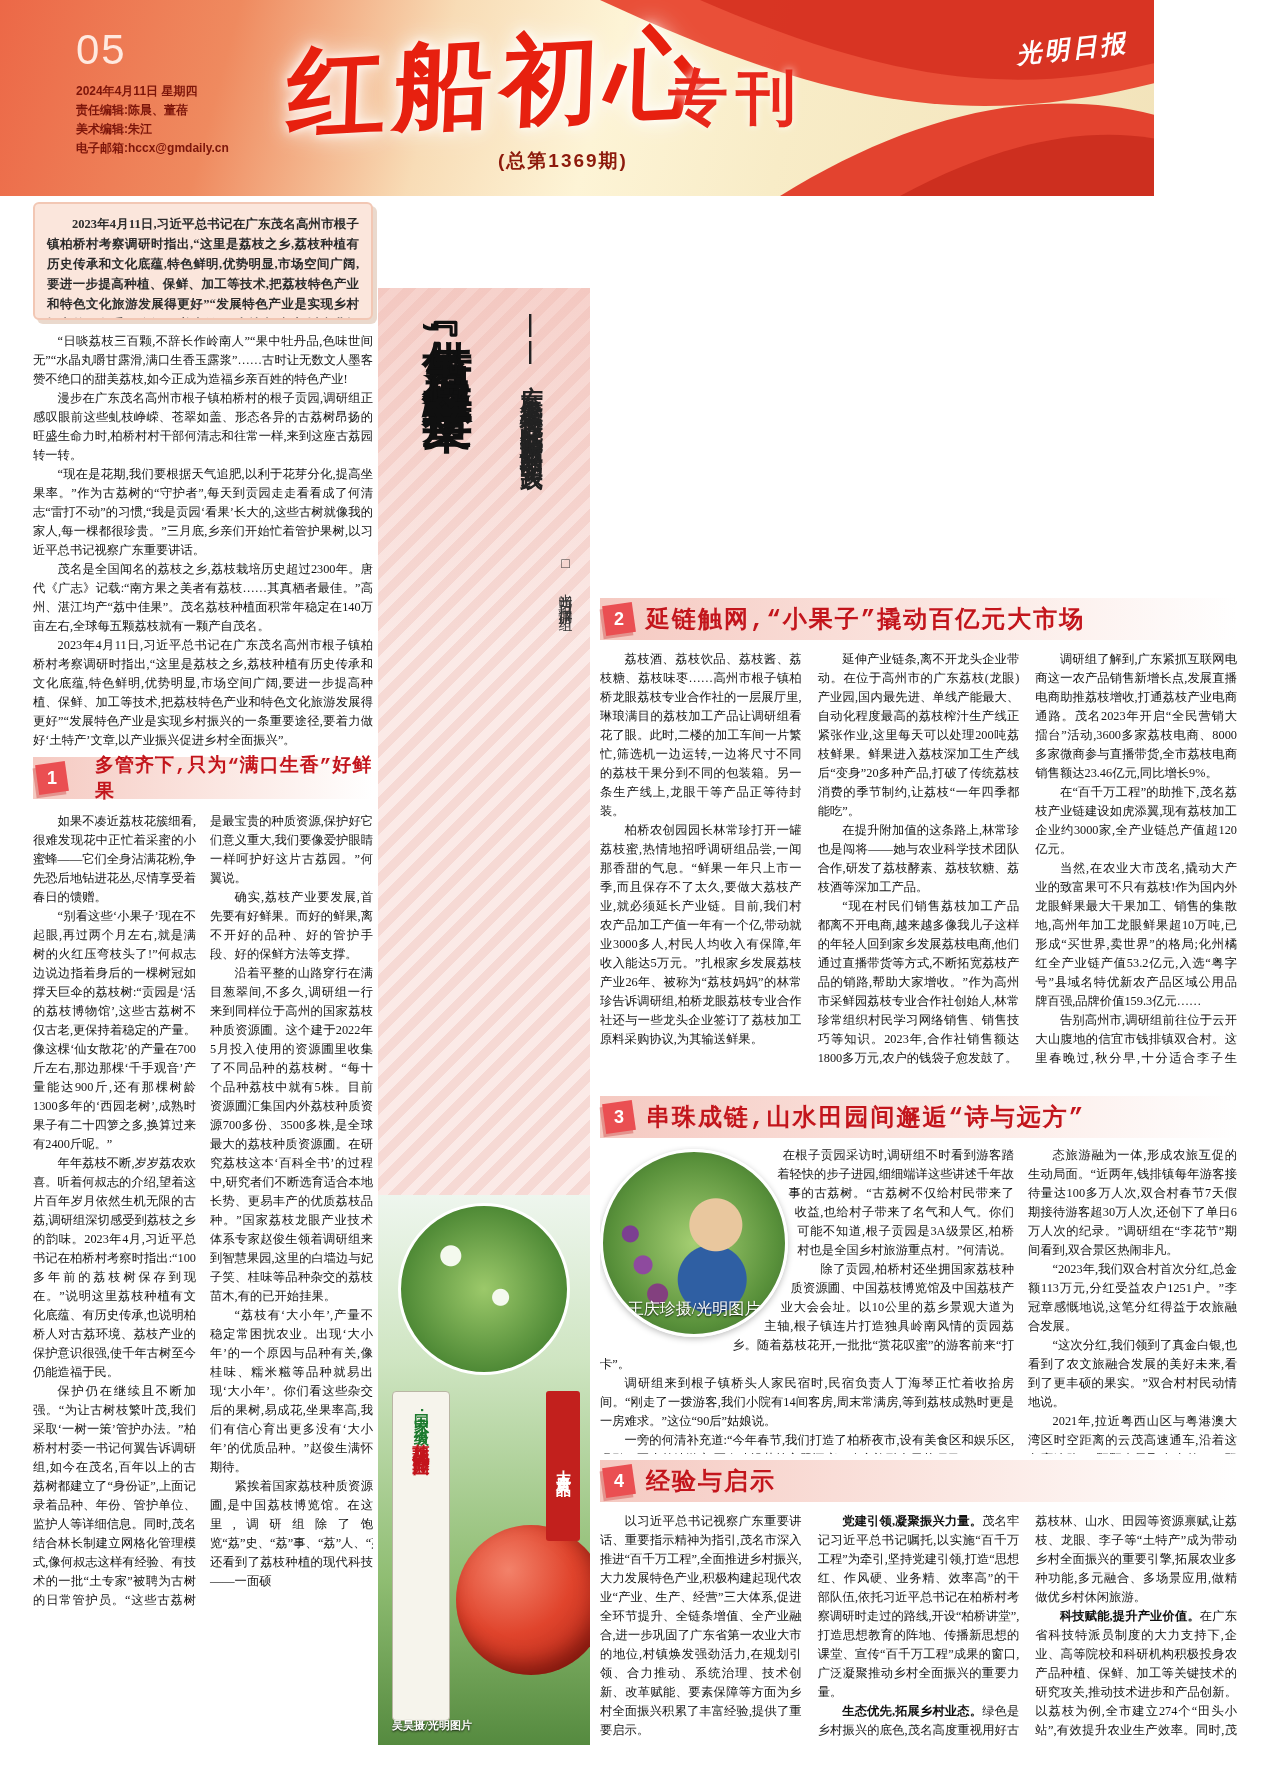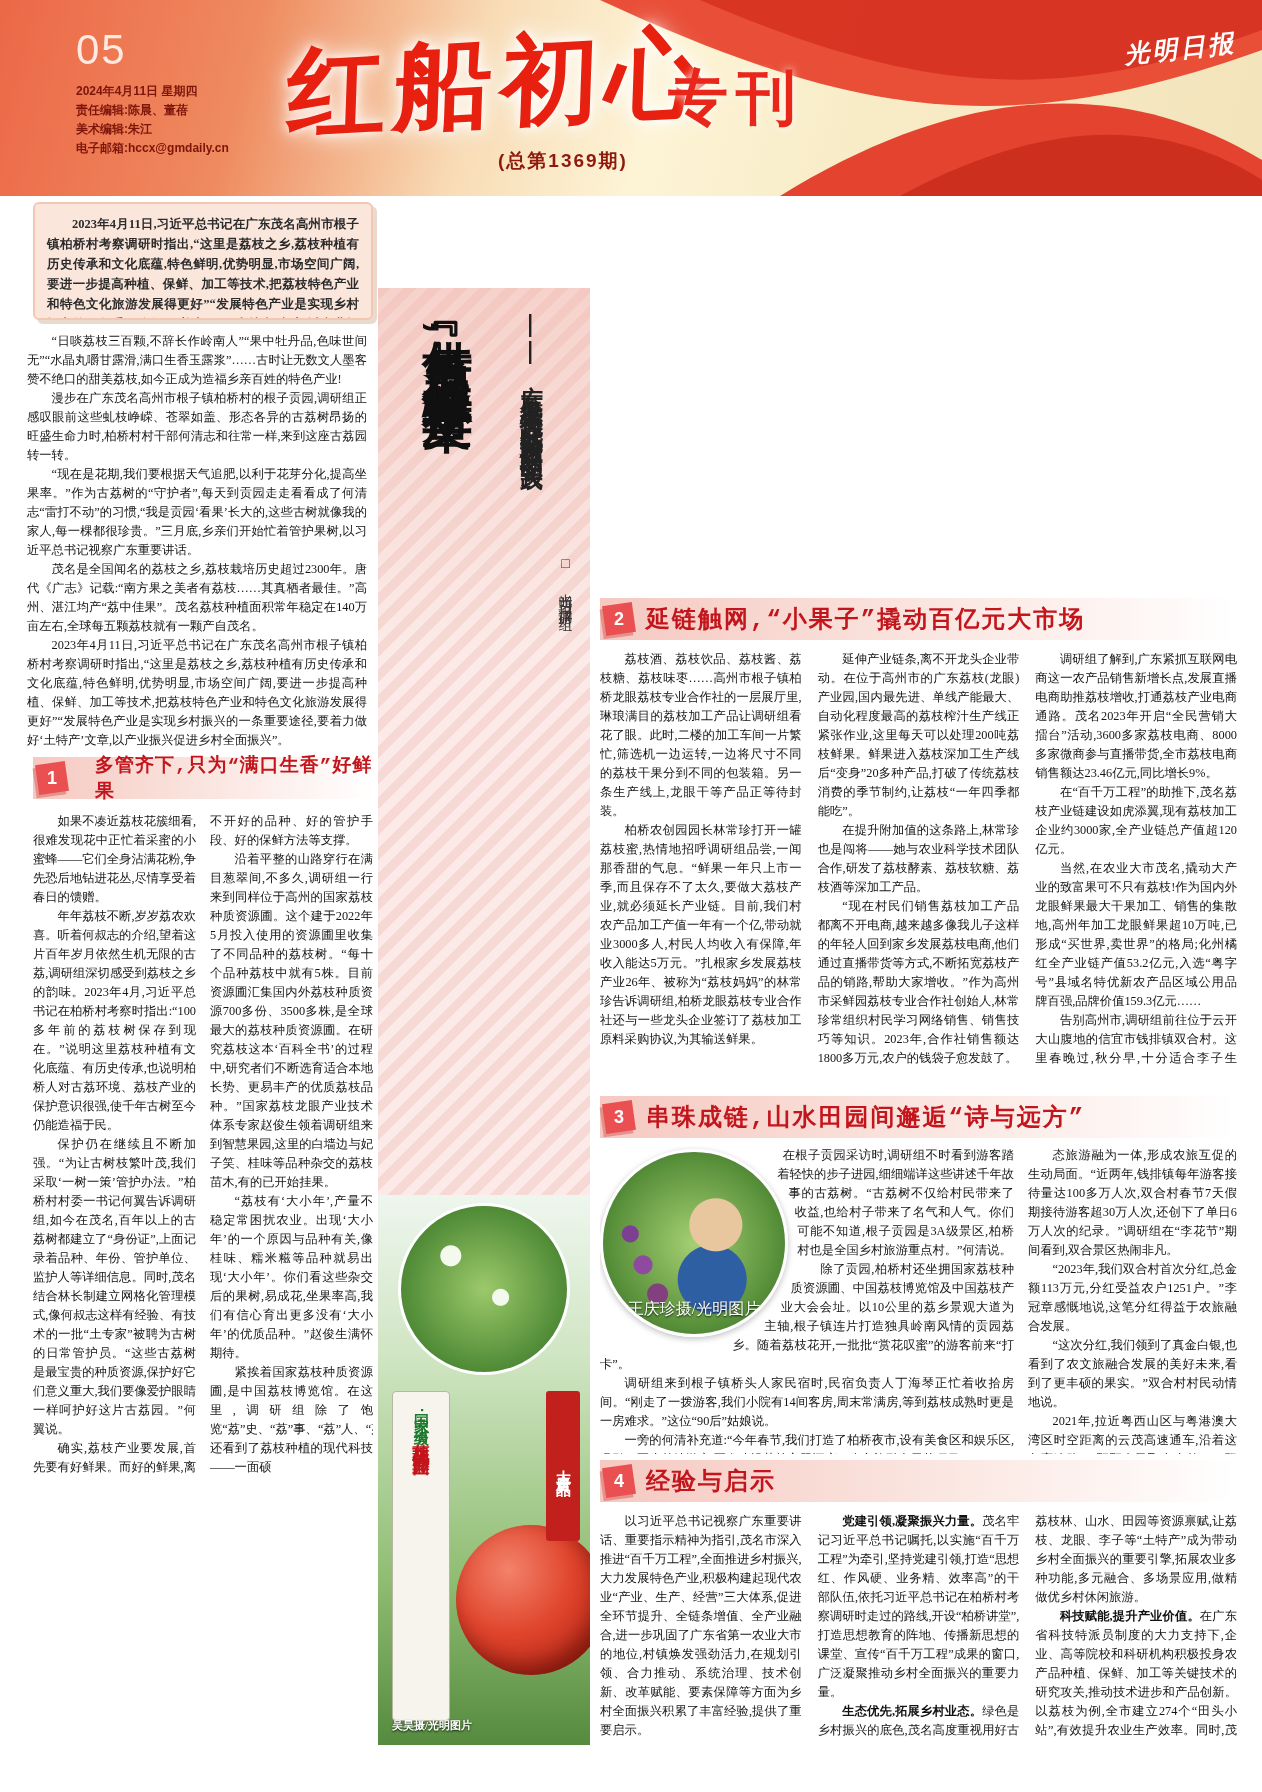--- a/index.html
+++ b/index.html
@@ -1,19 +1,19 @@
 <!DOCTYPE html>
 <html><head>
 <meta charset="utf-8">
 <style>
   html,body{margin:0;padding:0;background:#ffffff;}
   .page{position:relative;width:1262px;height:1792px;background:#fff;overflow:hidden;
         font-family:"Liberation Serif",serif;color:#1a1a1a;}
   
-  .banner{position:absolute;left:0;top:0;width:1262px;height:196px;overflow:hidden;
+  .banner{position:absolute;left:0;top:0;width:1154px;height:196px;overflow:hidden;
     background:linear-gradient(105deg,#ec6847 0%,#ef8a5f 20%,#f8dcb6 38%,#fdf4d6 52%,#f8ecc7 68%,#f2e3ba 100%);}
   .banner svg{position:absolute;left:0;top:0;}
   .page-num{position:absolute;left:76px;top:26px;font-family:"Liberation Sans",sans-serif;
     font-size:42px;font-weight:300;color:#ffe9e0;letter-spacing:2px;}
   .pub-info{position:absolute;left:76px;top:82px;font-family:"Liberation Sans",sans-serif;
     font-size:12px;font-weight:bold;color:#7c150a;line-height:19px;}
   .masthead{position:absolute;left:288px;top:18px;font-size:98px;font-weight:900;color:#e7200f;
     letter-spacing:8px;transform:skewX(-5deg) rotate(-3deg);
     text-shadow:0 0 10px rgba(255,255,255,.95),0 0 20px rgba(255,255,255,.85),0 0 30px rgba(255,255,255,.6);}
   .masthead-suffix{position:absolute;left:668px;top:58px;font-family:"Liberation Sans",sans-serif;
@@ -27,21 +27,21 @@
   .lead-box{position:absolute;left:33px;top:202px;width:340px;height:118px;box-sizing:border-box;
     background:#fbe6dc;border:2px solid #f2c7b4;border-radius:6px;
     box-shadow:4px 4px 0 #ead9cd;padding:10px 12px;overflow:hidden;}
   .lead-box p{margin:0;font-size:12.5px;line-height:20px;font-weight:bold;color:#2b2b2b;
     text-align:justify;text-indent:2em;}
   
   .flow{overflow:hidden;}
   .para{margin:0;font-size:12.3px;line-height:19px;text-align:justify;text-indent:2em;color:#141414;}
   .para b{color:#111;}
   
-  .intro{position:absolute;left:27px;top:332px;width:340px;height:418px;}
+  .intro{position:absolute;left:33px;top:332px;width:340px;height:418px;}
   
   .sec-head{position:absolute;height:42px;display:flex;align-items:center;
     background:linear-gradient(90deg,#f5c9c1 0%,#fbe7e2 55%,rgba(251,231,226,0) 100%);}
   .badge{width:30px;height:30px;margin:0 12px 0 4px;background:#ea4f52;transform:rotate(-8deg);
     display:flex;align-items:center;justify-content:center;flex:none;
     box-shadow:-3px 3px 0 rgba(198,40,40,.35);}
   .badge span{font-family:"Liberation Sans",sans-serif;font-size:18px;font-weight:bold;color:#fff;
     transform:rotate(8deg);}
   .sec-title{font-family:Liberation Mono, monospace;font-weight:900;color:#c3151c;letter-spacing:1px;}
   
@@ -174,20 +174,21 @@
 
 
   <div class="sec-head sec1-head">
     <div class="badge">
         <span>1</span>
       </div>
     <div class="sec-title">多管齐下,只为“满口生香”好鲜果</div>
   </div>
   <div class="sec1-body flow">
       <p class="para">如果不凑近荔枝花簇细看,很难发现花中正忙着采蜜的小蜜蜂——它们全身沾满花粉,争先恐后地钻进花丛,尽情享受着春日的馈赠。</p>
+      <p class="para">“别看这些‘小果子’现在不起眼,再过两个月左右,就是满树的火红压弯枝头了!”何叔志边说边指着身后的一棵树冠如撑天巨伞的荔枝树:“贡园是‘活的荔枝博物馆’,这些古荔树不仅古老,更保持着稳定的产量。像这棵‘仙女散花’的产量在700斤左右,那边那棵‘千手观音’产量能达900斤,还有那棵树龄1300多年的‘西园老树’,成熟时果子有二十四箩之多,换算过来有2400斤呢。”</p>
       <p class="para">年年荔枝不断,岁岁荔农欢喜。听着何叔志的介绍,望着这片百年岁月依然生机无限的古荔,调研组深切感受到荔枝之乡的韵味。2023年4月,习近平总书记在柏桥村考察时指出:“100多年前的荔枝树保存到现在。”说明这里荔枝种植有文化底蕴、有历史传承,也说明柏桥人对古荔环境、荔枝产业的保护意识很强,使千年古树至今仍能造福于民。</p>
       <p class="para">保护仍在继续且不断加强。“为让古树枝繁叶茂,我们采取‘一树一策’管护办法。”柏桥村村委一书记何翼告诉调研组,如今在茂名,百年以上的古荔树都建立了“身份证”,上面记录着品种、年份、管护单位、监护人等详细信息。同时,茂名结合林长制建立网格化管理模式,像何叔志这样有经验、有技术的一批“土专家”被聘为古树的日常管护员。“这些古荔树是最宝贵的种质资源,保护好它们意义重大,我们要像爱护眼睛一样呵护好这片古荔园。”何翼说。</p>
       <p class="para">确实,荔枝产业要发展,首先要有好鲜果。而好的鲜果,离不开好的品种、好的管护手段、好的保鲜方法等支撑。</p>
       <p class="para">沿着平整的山路穿行在满目葱翠间,不多久,调研组一行来到同样位于高州的国家荔枝种质资源圃。这个建于2022年5月投入使用的资源圃里收集了不同品种的荔枝树。“每十个品种荔枝中就有5株。目前资源圃汇集国内外荔枝种质资源700多份、3500多株,是全球最大的荔枝种质资源圃。在研究荔枝这本‘百科全书’的过程中,研究者们不断选育适合本地长势、更易丰产的优质荔枝品种。”国家荔枝龙眼产业技术体系专家赵俊生领着调研组来到智慧果园,这里的白墙边与妃子笑、桂味等品种杂交的荔枝苗木,有的已开始挂果。</p>
       <p class="para">“荔枝有‘大小年’,产量不稳定常困扰农业。出现‘大小年’的一个原因与品种有关,像桂味、糯米糍等品种就易出现‘大小年’。你们看这些杂交后的果树,易成花,坐果率高,我们有信心育出更多没有‘大小年’的优质品种。”赵俊生满怀期待。</p>
       <p class="para">紧挨着国家荔枝种质资源圃,是中国荔枝博览馆。在这里,调研组除了饱览“荔”史、“荔”事、“荔”人、“荔”韵……还看到了荔枝种植的现代科技——一面硕</p>
     </div>
 
   <div class="sec-head sec2-head">
     <div class="badge">

